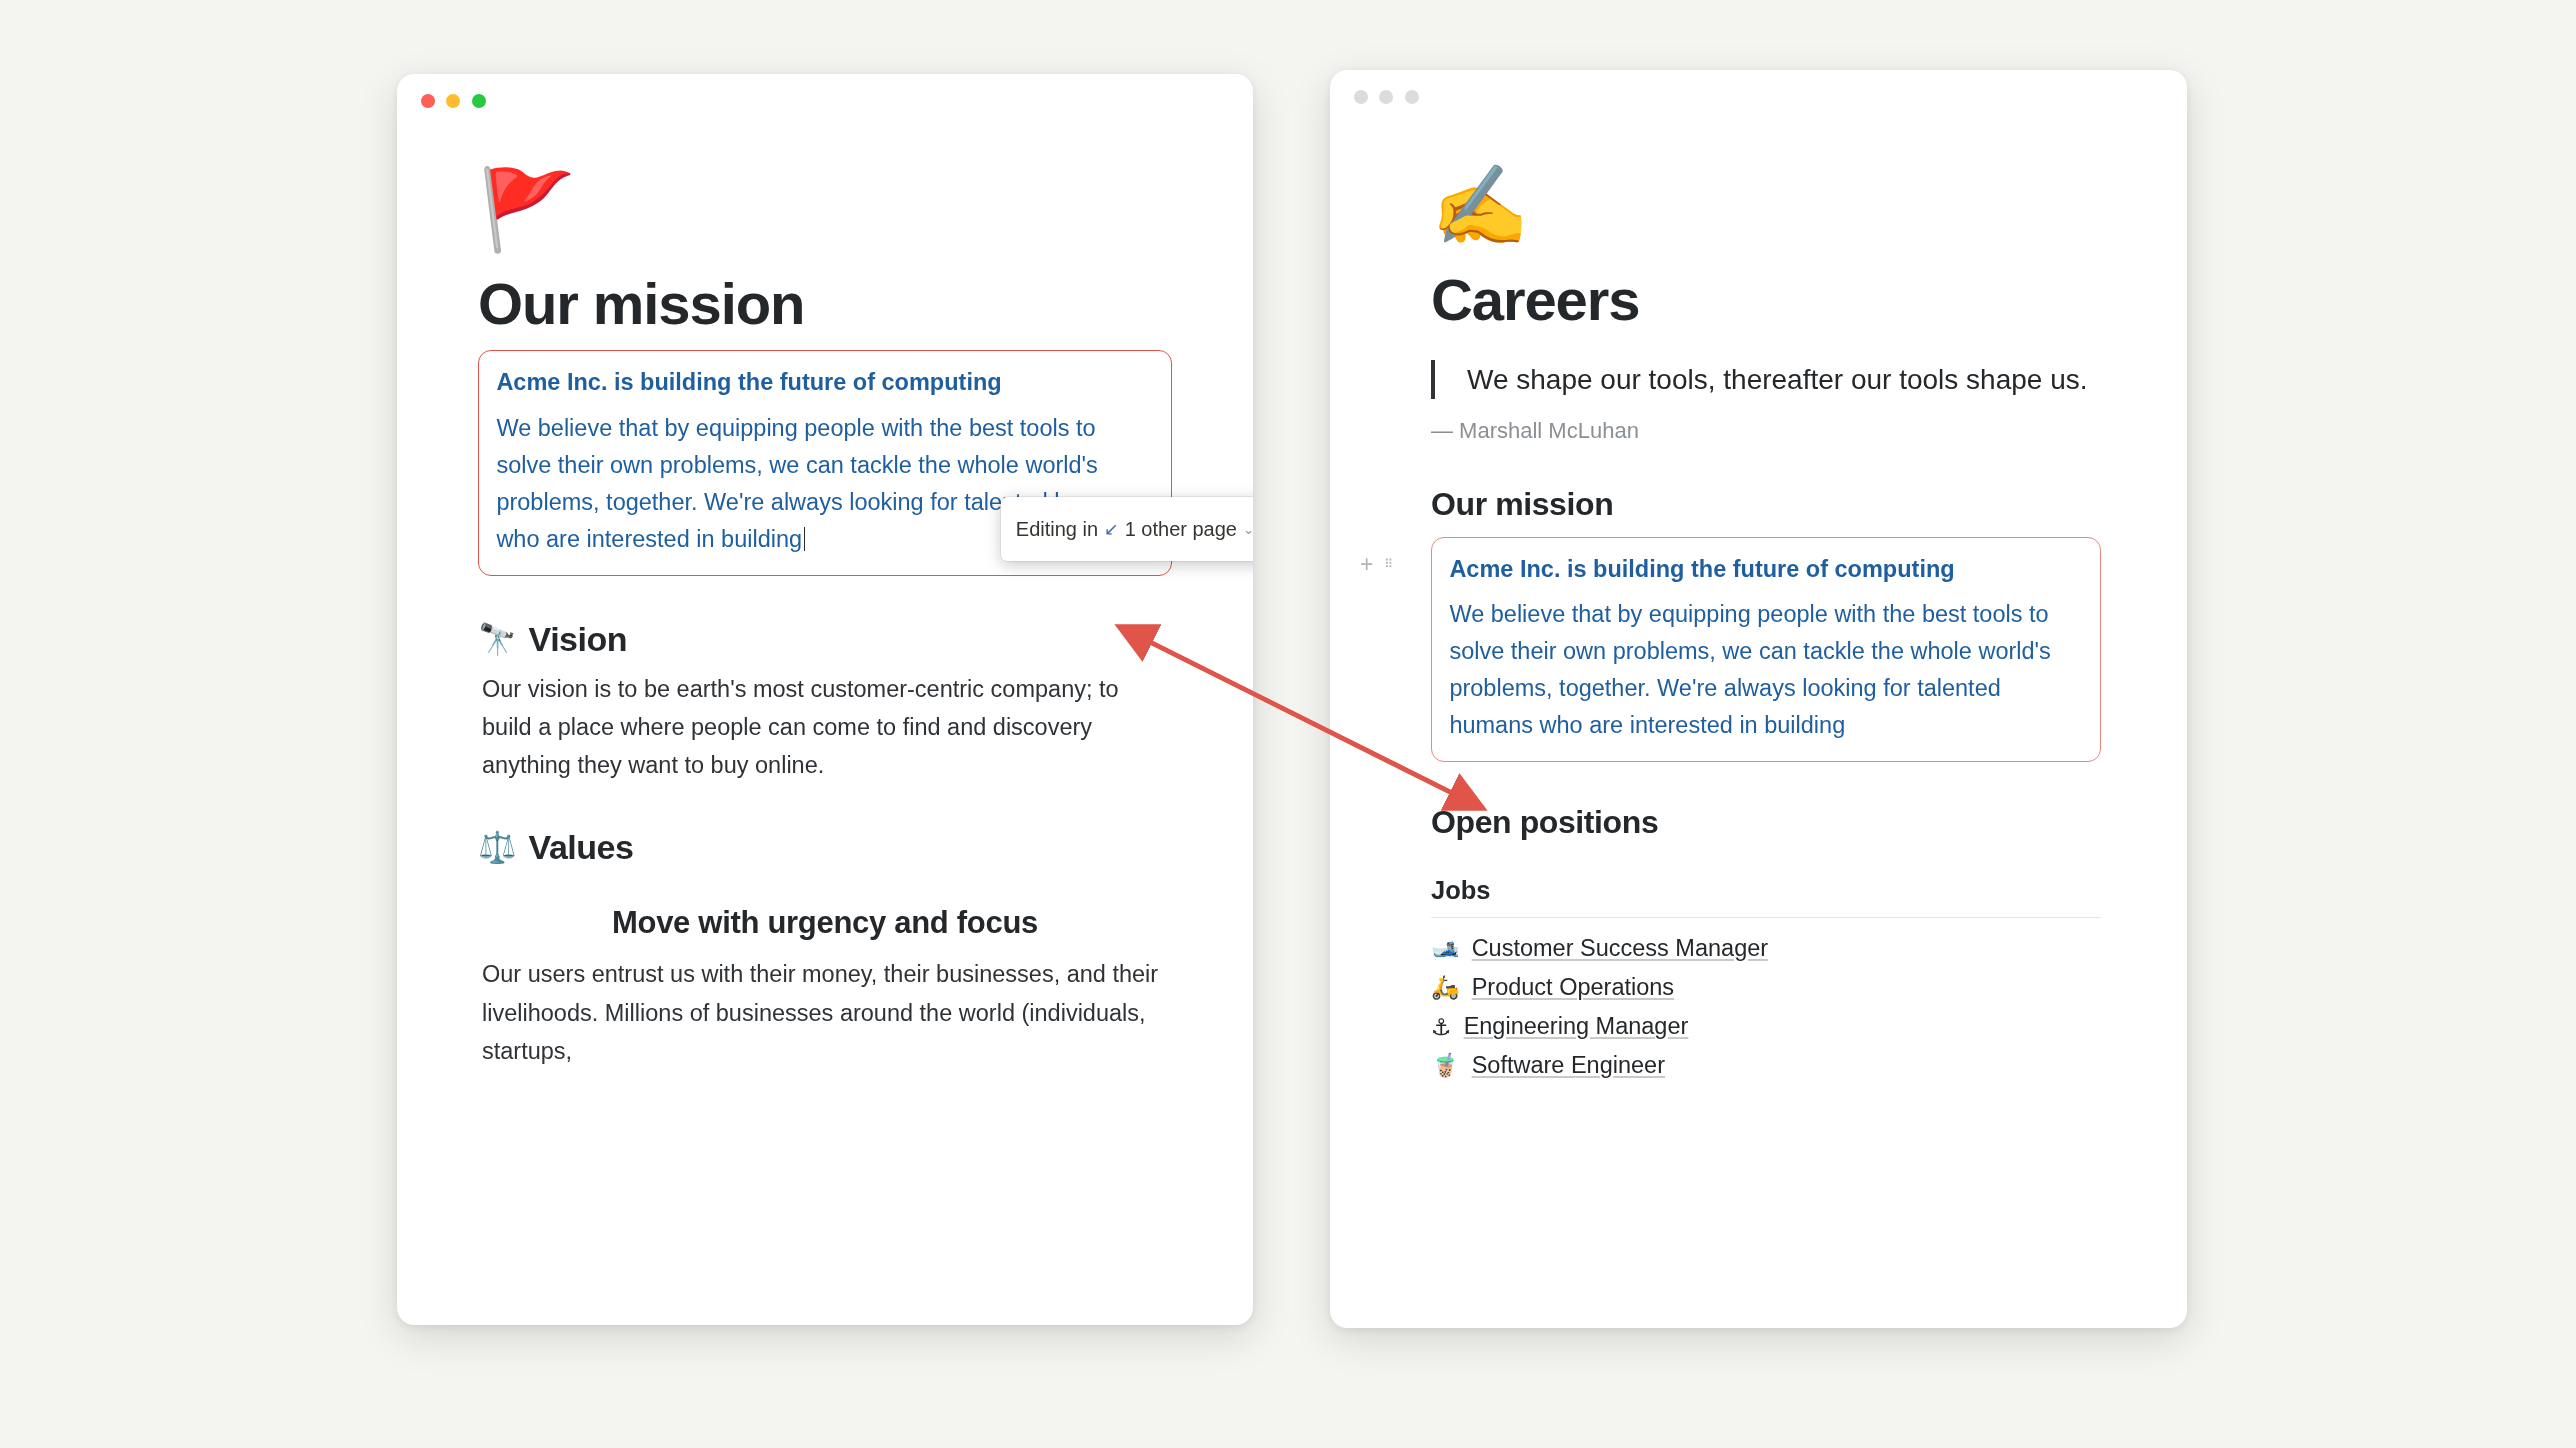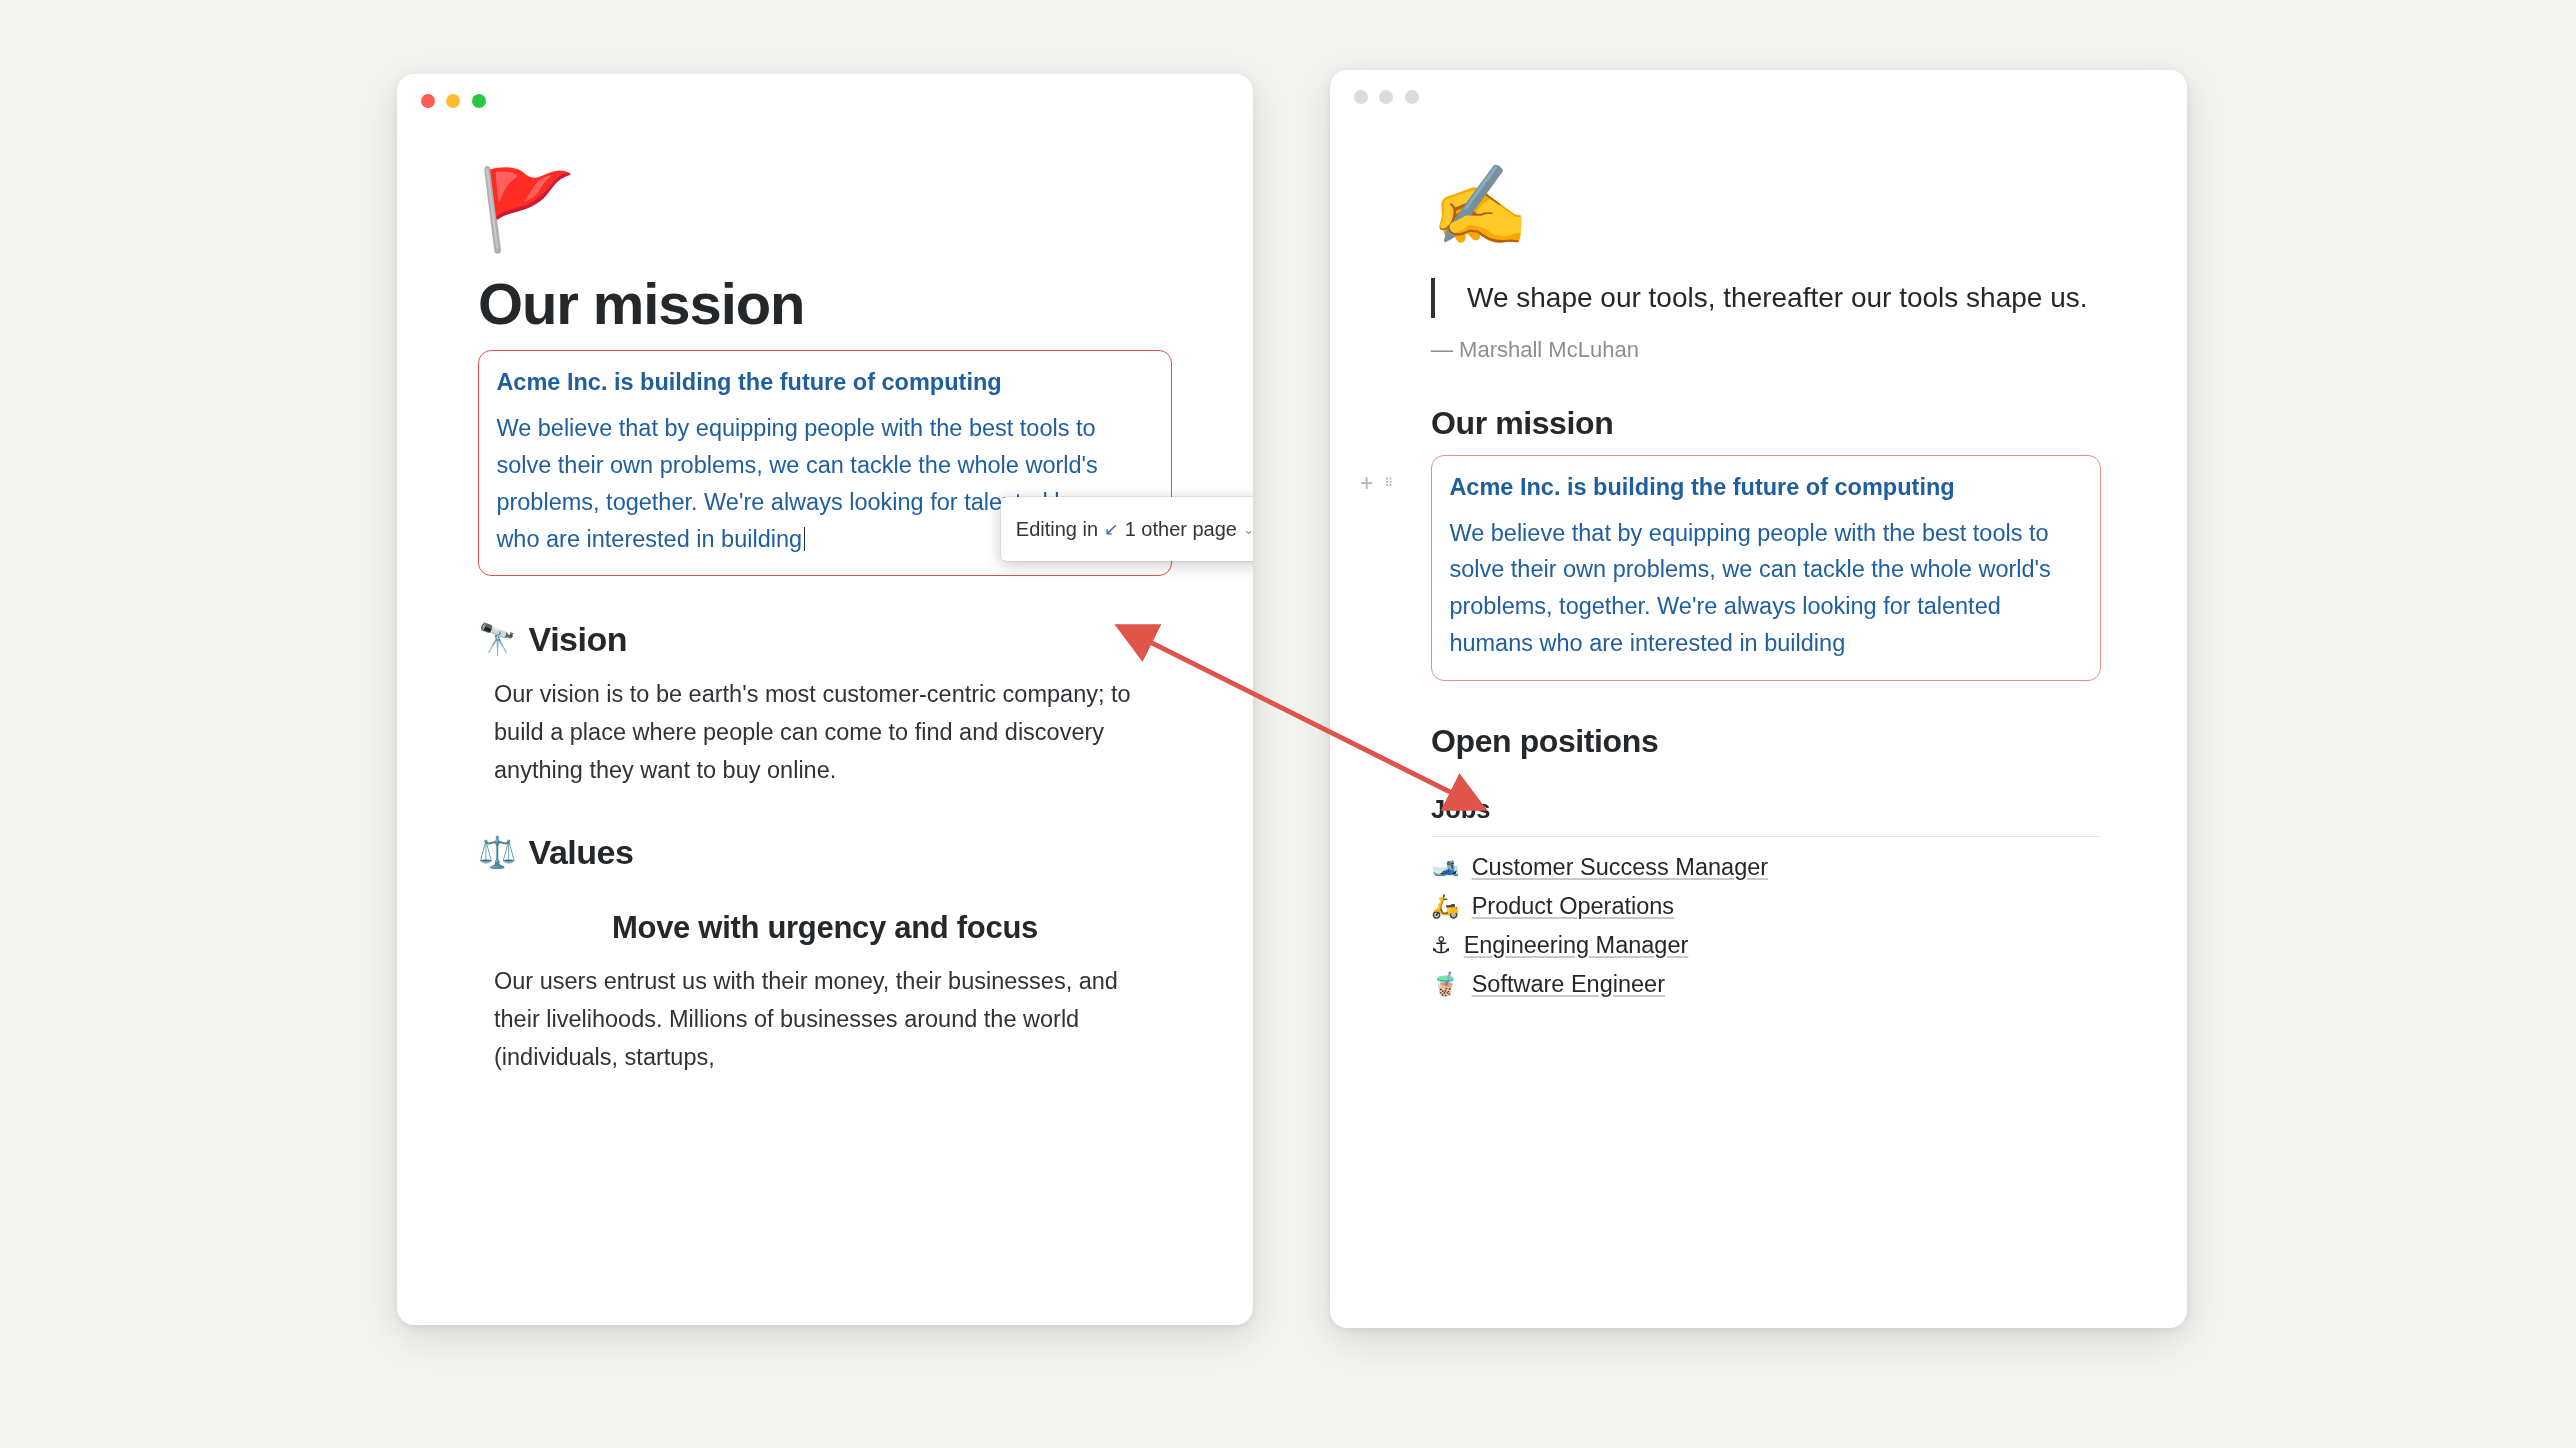--- a/index.html
+++ b/index.html
@@ -150,21 +150,21 @@
   .section-title {
     font-size: 34px;
     font-weight: bold;
     color: #25282b;
     letter-spacing: -0.5px;
   }
   .body-text {
     font-size: 23.5px;
     line-height: 1.62;
     color: #2f3337;
-    margin: 16px;
+    margin: 4px;
   }
   .sub-head {
     font-size: 31px;
     font-weight: bold;
     color: #25282b;
     margin-top: 38px;
     margin-bottom: 14.8px;
     letter-spacing: -0.3px;
     text-align: center;
   }
@@ -315,20 +315,21 @@
     <div class="titlebar">
       <div class="traffic">
         <span class="dot grey"></span>
         <span class="dot grey"></span>
         <span class="dot grey"></span>
       </div>
     </div>
 
     <div class="page-body">
       <div class="page-emoji">✍️</div>
+      <h1 class="page-title">Careers</h1>
 
       <div class="quote">We shape our tools, thereafter our tools shape us.</div>
       <div class="quote-attrib">— Marshall McLuhan</div>
 
       <div class="r-section-title">Our mission</div>
 
       <div class="synced-row">
         <div class="block-handles">
           <span>+</span>
           <span class="grip">⠿</span>

